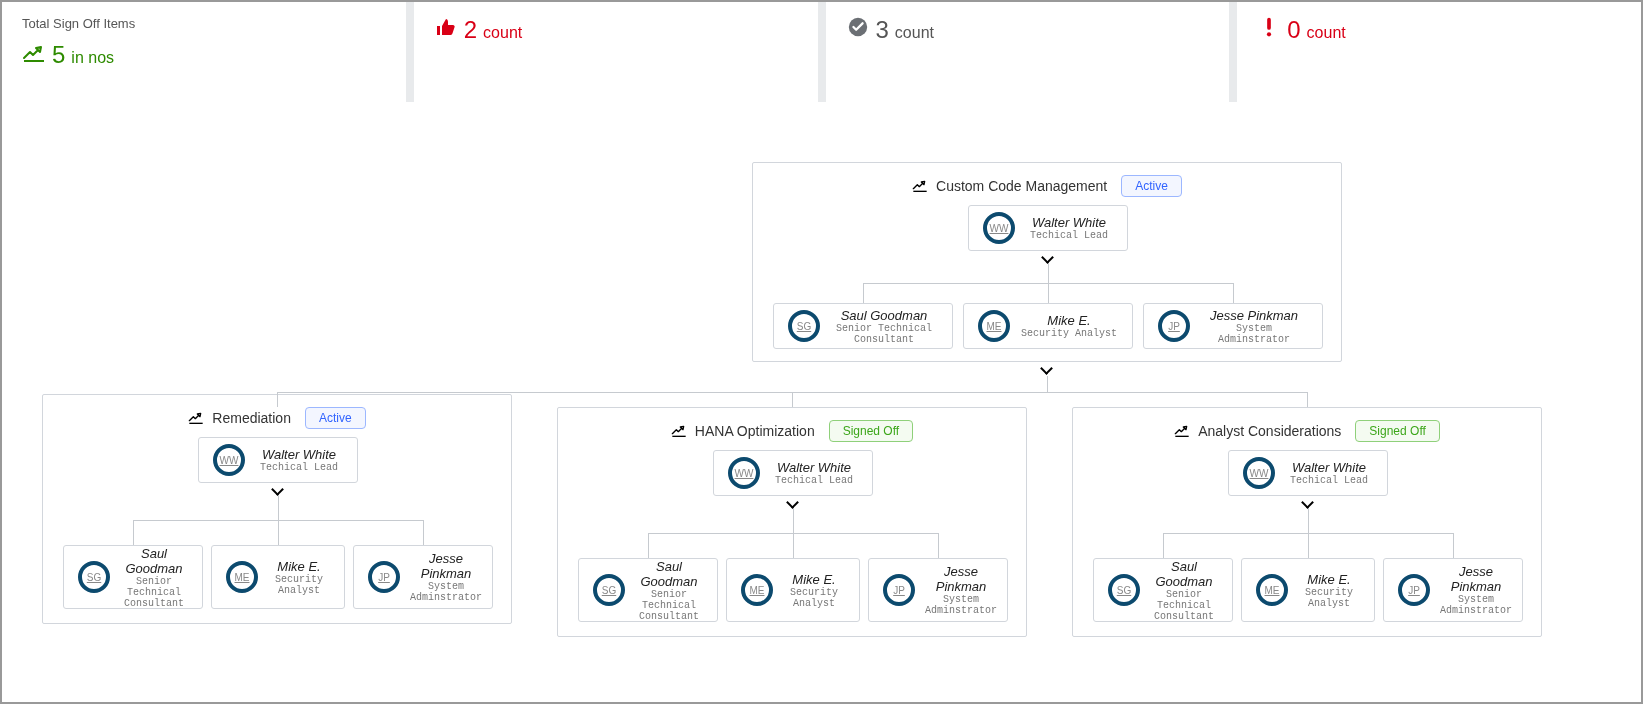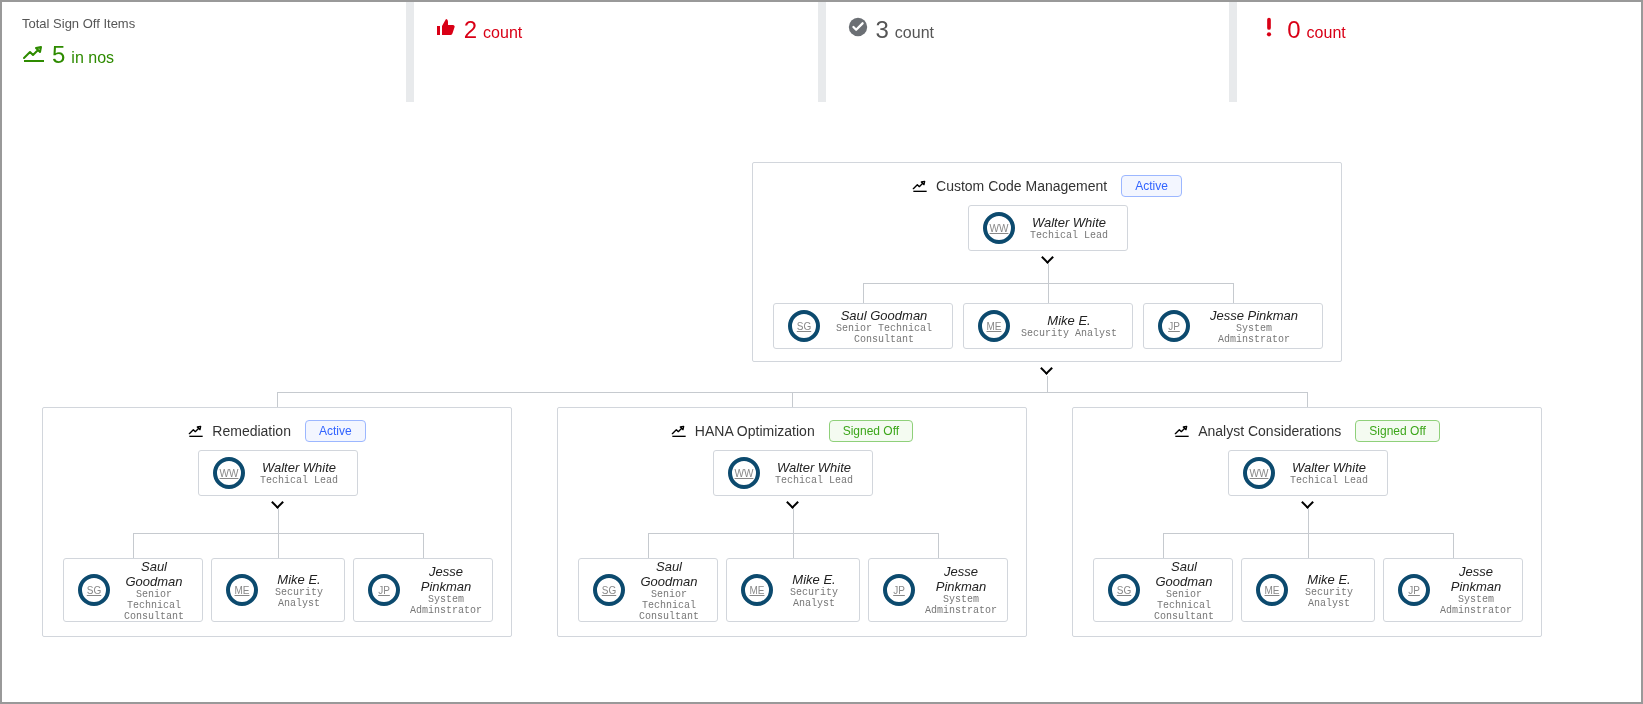--- a/index.html
+++ b/index.html
@@ -222,21 +222,21 @@
           </div>
           <div class="node" style="left: 390px; top: 140px; width: 180px; height: 46px;">
             <div class="avatar">JP</div>
             <div class="node-labels">
               <div class="node-name">Jesse Pinkman</div>
               <div class="node-role">System Adminstrator</div>
             </div>
           </div>
         </div>
         <div class="chev" style="left: 1040px; top: 232px;"></div>
-        <div class="group" style="left: 40px; top: 275px; width: 470px; height: 230px;">
+        <div class="group" style="left: 40px; top: 262px; width: 470px; height: 230px;">
           <div class="group-header">
             <span class="sign-icon"><svg viewBox="0 0 24 20" width="16" height="14">
                 <path d="M2 14 L8 8 L11 11 L16 6 L14 4 L19 3 L18 8 L16 6" fill="none" stroke="#000" stroke-width="2" stroke-linejoin="round" stroke-linecap="round"></path>
                 <path d="M2 18 H22" stroke="#000" stroke-width="2"></path>
               </svg></span>
             <span>Remediation</span>
             <span class="status-pill pill-active">Active</span>
           </div>
           <div class="node" style="left: 155px; top: 42px; width: 160px; height: 46px;">
             <div class="avatar">WW</div>

